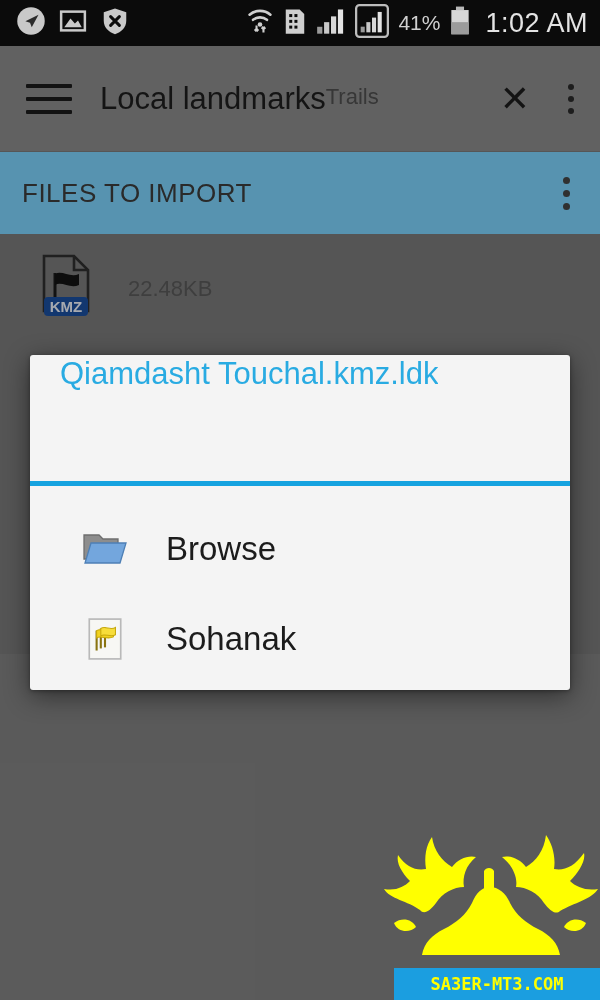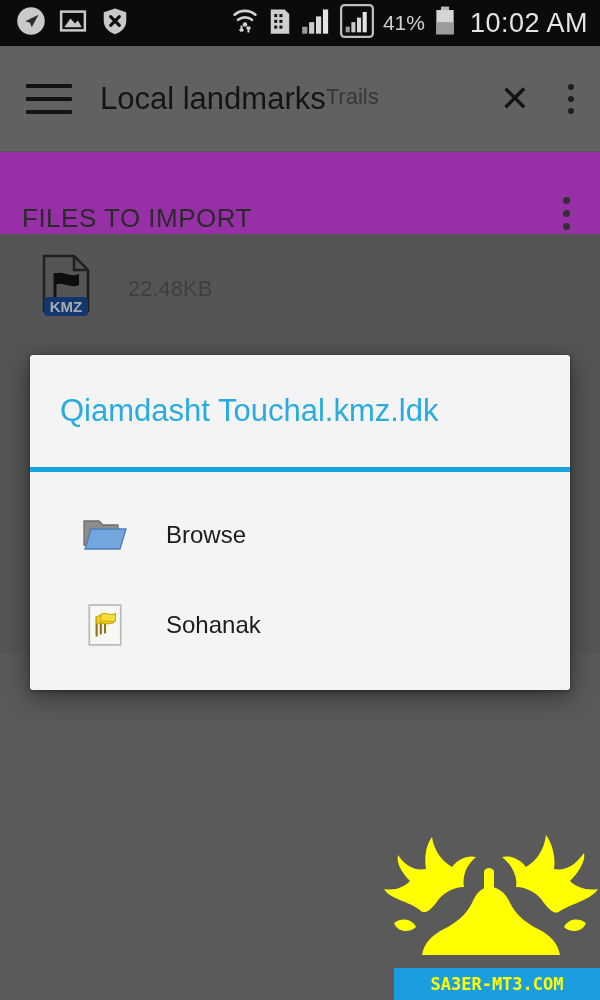--- a/index.html
+++ b/index.html
@@ -45,22 +45,22 @@
   .titles{ margin-left:28px; display:flex; flex-direction:row; justify-content:center; }
   .title{ font-size:31px; color:#1e1e1e; line-height:1.15; }
   .subtitle{ font-size:22px; color:#4f4f4f; line-height:1.25; margin-top:2px;}
   .bar-actions{ margin-left:auto; display:flex; align-items:center; gap:34px; }
   .xbtn{ font-size:36px; color:#1c1c1c; line-height:1; cursor:pointer; font-weight:300;}
   .kebab{ display:flex; flex-direction:column; gap:6px; cursor:pointer; padding:4px; }
   .kebab i{ width:6px; height:6px; border-radius:50%; background:#2a2a2a; display:block; }
 
   
   #section{
-    height:82px; display:flex; align-items:flex-end; padding:0 26px 0 22px;
-    background:#d946ef;
+    height:82px; display:flex; align-items:center; padding:0 26px 0 22px;
+    background:#7dd3fc;
   }
   .sec-label{ font-size:26px; color:#3d3d3d; letter-spacing:0.5px; }
   .sec-kebab{ margin-left:auto; display:flex; flex-direction:column; gap:6px; cursor:pointer; padding:4px; }
   .sec-kebab i{ width:7px; height:7px; border-radius:50%; background:#454545; display:block; }
 
   
   #filelist{ background:#7a7a7a; }
   .file-row{
     height:105px; display:flex; align-items:center;
     padding:0 20px 0 38px; cursor:pointer;
@@ -71,33 +71,33 @@
   .file-size{ font-size:22px; color:#5a5a5a; margin-top:4px; }
 
   
   #dialog{
     position:absolute; left:30px; top:355px; width:540px; height:335px;
     background:#f4f4f4; z-index:20; border-radius:3px;
     box-shadow:0 6px 26px rgba(0,0,0,0.48), 0 1px 4px rgba(0,0,0,0.35);
     display:flex; flex-direction:column;
   }
   #dlg-header{
-    flex:none; height:112px; display:flex; align-items:center; padding:0 30px;
+    flex:none; height:126px; display:flex; align-items:flex-start; padding:0 30px;
   }
   #dlg-title{
     font-size:31px; color:#29abe2; line-height:1.2;
     white-space:nowrap; overflow:hidden;
   }
   #dlg-divider{ height:5px; background:#16a3e0; flex:none; }
   #dlg-body{ flex:1; padding:18px 0 10px 0; }
   .dlg-item{
     height:90px; display:flex; align-items:center; padding:0 30px 0 50px; cursor:pointer;
   }
   .dlg-item .ico{ width:50px; height:46px; flex:none; display:flex; align-items:center; justify-content:center;}
-  .dlg-item .lbl{ margin-left:36px; font-size:24px; color:#1c1c1c; }
+  .dlg-item .lbl{ margin-left:36px; font-size:33px; color:#1c1c1c; }
 
   
   #watermark{
     position:absolute; right:0; bottom:0; width:220px; height:185px; z-index:30;
     pointer-events:none;
   }
   #wm-bar{
     position:absolute; left:14px; bottom:0; width:206px; height:32px;
     background:#1b9ee0; display:flex; align-items:center; justify-content:center;
   }
@@ -173,21 +173,21 @@
       </svg>
     </span>
     <span class="sb-pct">41%</span>
     <span class="sb-ico">
       <svg width="22" height="30" viewBox="0 0 18 26">
         <rect x="5.5" y="0.5" width="7" height="3" fill="#b9b9b9"></rect>
         <rect x="1.5" y="3.5" width="15" height="21" fill="#d6d6d6"></rect>
         <rect x="1.5" y="14" width="15" height="10.5" fill="#9c9c9c"></rect>
       </svg>
     </span>
-    <span class="clock">10:02 AM</span>
+    <span class="clock">1:02 AM</span>
   </div>
 </div>
 
 <div id="app">
 
   <div id="appbar">
     <div class="hamburger">
       <span></span>
         <span></span>
         <span></span>

